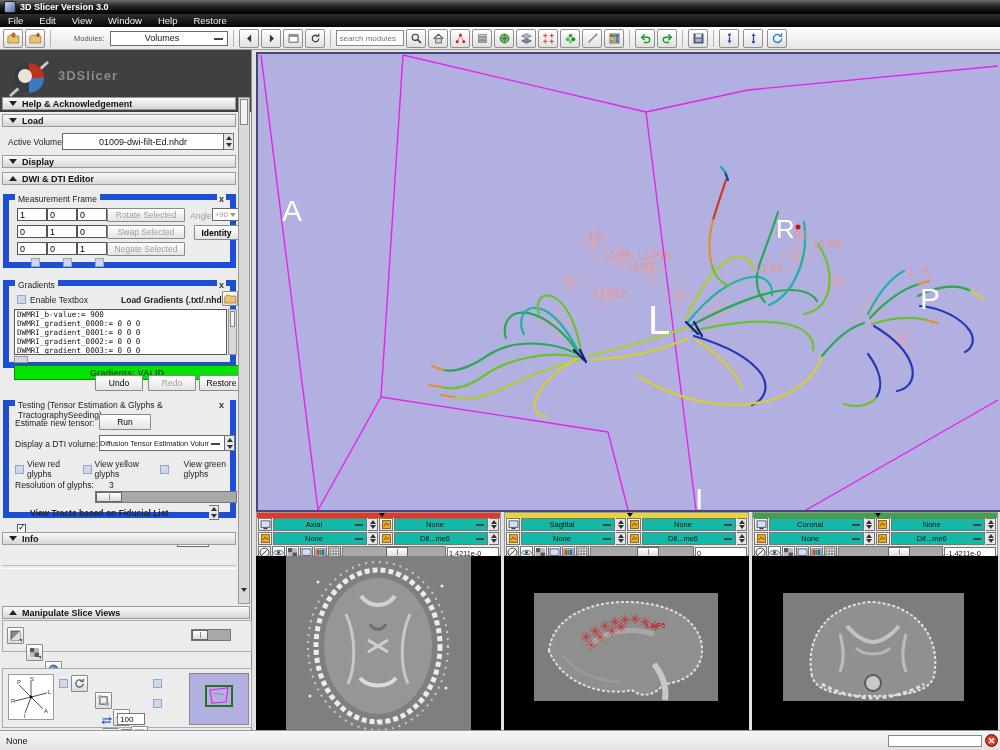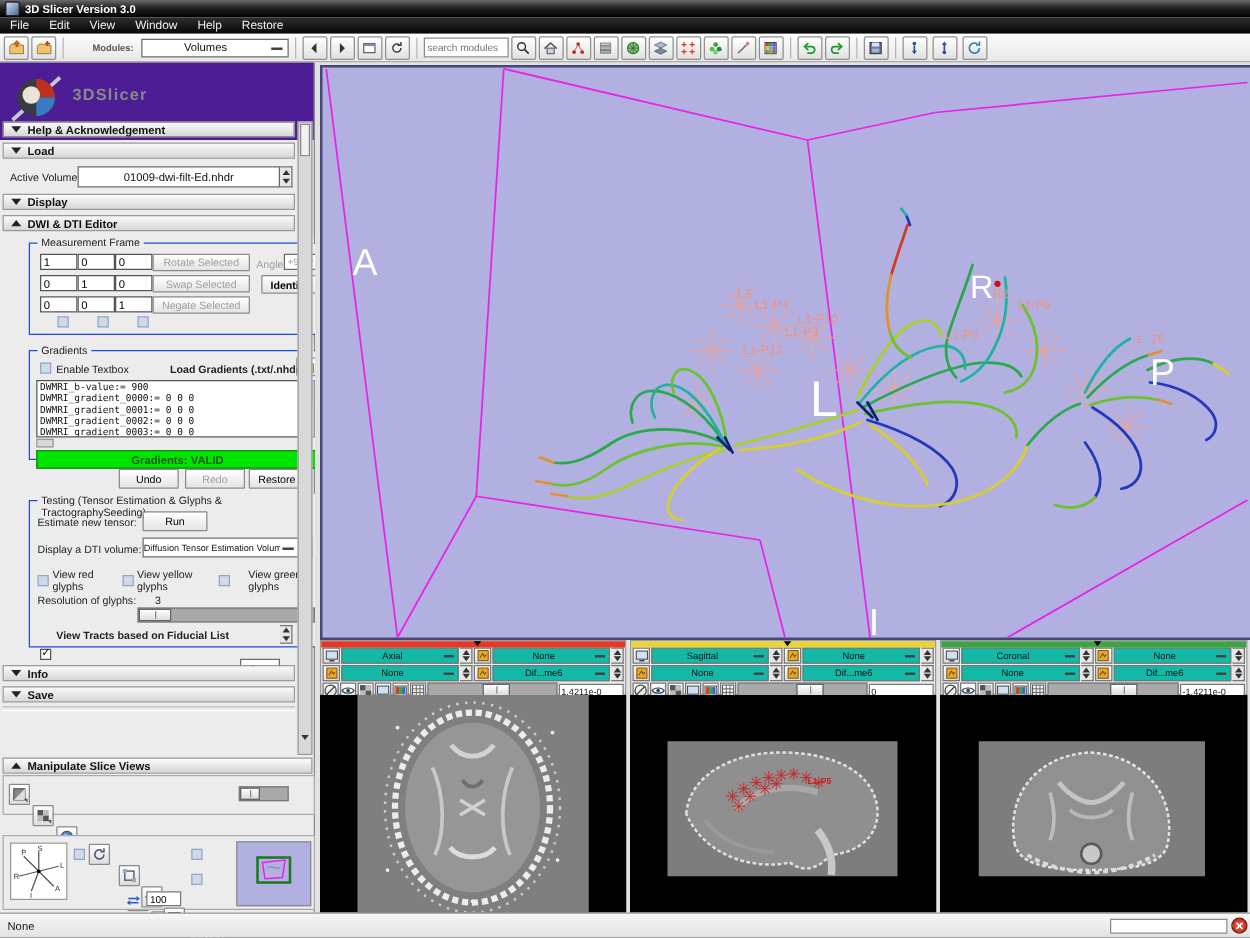--- a/index.html
+++ b/index.html
@@ -10,36 +10,36 @@
   .titlebar{left:0;top:0;width:1000px;height:14px;background:linear-gradient(#6a6a6a,#222 45%,#000);
             color:#fff;font-weight:bold;font-size:9px;display:flex;align-items:center;gap:4px;padding-left:4px;box-sizing:border-box;}
   .appicon{width:10px;height:10px;background:linear-gradient(135deg,#cfe0f2,#4a6a9a);border:1px solid #223;border-radius:2px;}
   .menubar{left:0;top:14px;width:1000px;height:13px;background:linear-gradient(#2e2e2e,#060606);display:flex;align-items:center;}
   .menubar .mi{color:#f0f0f0;font-size:9.5px;padding:0 8px;height:13px;line-height:13px;}
   .toolbar{left:0;top:27px;width:1000px;height:23px;background:linear-gradient(#fdfdfd,#e7e7e7);
            border-bottom:1px solid #9a9a9a;display:flex;align-items:center;padding:0 3px;gap:2px;box-sizing:border-box;}
   .tbtn{width:20px;height:19px;border:1px solid #8f8f8f;border-radius:2px;background:linear-gradient(#fff,#e0e0e0);
         display:flex;align-items:center;justify-content:center;padding:0;}
   .tsep{width:1px;height:17px;background:#b5b5b5;margin:0 3px;}
-  .tlabel{font-size:7.5px;color:#555;margin:0 4px 0 18px;font-weight:bold;}
+  .tlabel{font-size:7.5px;color:#555;margin:0 4px 0 18px;}
   .combo{height:15px;border:1px solid #6a6a6a;background:#fff;display:flex;align-items:center;position:relative;box-sizing:border-box;}
   .combo .ct{flex:1;text-align:center;font-size:9px;white-space:nowrap;overflow:hidden;}
   .combo .dash{width:9px;height:4px;border-bottom:2px solid #444;margin:0 4px 3px 2px;}
   .searchbox{width:62px;height:14px;border:1px solid #8a8a8a;font-size:8px;color:#999;padding:0 2px;background:#fff;}
   
   .sidebar{left:0;top:50px;width:252px;height:680px;background:#ececec;border-right:1px solid #8a8a8a;box-sizing:border-box;}
-  .logo{left:0;top:0;width:251px;height:62px;background:#4c1d95;}
+  .logo{left:0;top:0;width:251px;height:62px;background:#404040;}
   .logoimg{left:8px;top:6px;width:42px;height:46px;}
   .logotext{left:58px;top:18px;font-size:13px;letter-spacing:1px;color:#8a8a8a;font-weight:bold;}
   .hdr{left:2px;width:234px;height:13px;background:linear-gradient(#fbfbfb,#d6d6d6);border:1px solid #9a9a9a;
        display:flex;align-items:center;gap:5px;padding-left:6px;box-sizing:border-box;font-weight:bold;font-size:9px;}
   .tri{width:0;height:0;border-left:4px solid transparent;border-right:4px solid transparent;}
   .tri.dn{border-top:5px solid #222;}
   .tri.up{border-bottom:5px solid #222;}
-  .fieldset{position:absolute;border:1px solid #1d4ed8;background:#ececec;box-sizing:border-box;margin-left:20px;}
+  .fieldset{position:absolute;border:6px solid #1d4ed8;background:#ececec;box-sizing:border-box;}
   .fieldset .legend{position:absolute;top:-6px;left:6px;background:#ececec;padding:0 3px;font-size:8.5px;color:#222;}
   .fieldset .fx{position:absolute;top:-6px;right:4px;background:#ececec;padding:0 2px;font-size:9px;font-weight:bold;color:#333;}
   .minput{position:absolute;width:30px;height:13px;border:1px solid #555;background:#fff;font-size:9px;padding:1px 2px;box-sizing:border-box;font-family:inherit;}
   .btn{border:1px solid #8a8a8a;background:linear-gradient(#fff,#e4e4e4);font-size:8.5px;display:flex;align-items:center;justify-content:center;box-sizing:border-box;border-radius:1px;font-family:inherit;}
   .btn.dis{color:#9d9d9d;}
   .cb{width:9px;height:9px;border:1px solid #93a7c5;background:#cfd9e8;display:inline-block;box-sizing:border-box;flex:none;}
   .cb.on{background:#fff;border-color:#556;position:relative;}
   .cb.on::after{content:"✓";position:absolute;left:0;top:-3px;font-size:9px;font-weight:bold;color:#111;}
   .lbl{font-size:8.5px;color:#222;}
   .lbl.dis{color:#9d9d9d;}
@@ -465,24 +465,20 @@
           </span>
           <span>
             <i class="tri4d"></i>
           </span>
         </span>
     </div>
 
     <div class="abs hdr" style="top:482px">
       <span class="tri dn"></span>
       <span>Info</span>
-      </div>
-    <div class="abs hdr" style="top:499px">
-      <span class="tri dn"></span>
-      <span>Save</span>
       </div>
     <div class="abs" style="left:2px;top:515px;width:234px;height:2px;border-top:1px solid #bbb;border-bottom:1px solid #fff"></div>
 
     <div class="vsb abs" style="left:238px;top:47px;width:12px;height:507px">
       <div class="th" style="height:24px;margin:1px"></div>
       <div class="abs" style="left:2px;top:494px"><i class="tri4d"></i></div>
     </div>
 
     <div class="abs hdr" style="top:556px;width:248px">
       <span class="tri up"></span>
@@ -759,26 +755,26 @@
       </svg>
       <div id="labels3d">
           <span class="olabel" style="left: 24px; top: 140px; font-size: 30px;">A</span>
           <span class="olabel" style="left: 662px; top: 228px; font-size: 30px;">P</span>
           <span class="olabel" style="left: 518px; top: 160px; font-size: 26px;">R</span>
           <span class="olabel" style="left: 390px; top: 244px; font-size: 40px;">L</span>
           <span class="olabel" style="left: 437px; top: 428px; font-size: 30px;">I</span>
         </div>
       <div id="fids3d">
           <span class="fidlabel" style="left: 330px; top: 176px; color: rgb(242, 144, 127);">1.5</span>
-          <span class="fidlabel" style="left: 346px; top: 185px; color: rgb(242, 144, 127);">L1-P4</span>
+          <span class="fidlabel" style="left: 346px; top: 195px; color: rgb(242, 144, 127);">L1-P4</span>
           <span class="fidlabel" style="left: 536px; top: 176px; color: rgb(242, 144, 127);">R2</span>
           <span class="fidlabel" style="left: 556px; top: 185px; color: rgb(242, 144, 127);">L1-P6</span>
           <span class="fidlabel" style="left: 380px; top: 196px; color: rgb(242, 144, 127);">L1-P10</span>
           <span class="fidlabel" style="left: 370px; top: 207px; color: rgb(242, 144, 127);">L1-P3</span>
-          <span class="fidlabel" style="left: 336px; top: 221px; color: rgb(242, 144, 127);">L1-P12</span>
+          <span class="fidlabel" style="left: 336px; top: 234px; color: rgb(242, 144, 127);">L1-P12</span>
           <span class="fidlabel" style="left: 498px; top: 209px; color: rgb(242, 144, 127);">L1-P5</span>
           <span class="fidlabel" style="left: 650px; top: 213px; color: rgb(242, 144, 127); font-family: Liberation Mono, monospace;">1.75</span>
         </div>
     </div>
 
     <div class="sctrl" style="left:4px;top:462px">
       <div class="sbar" style="background: rgb(228, 58, 37);">
           <span class="mk"></span>
         </div>
       <div class="srow">

